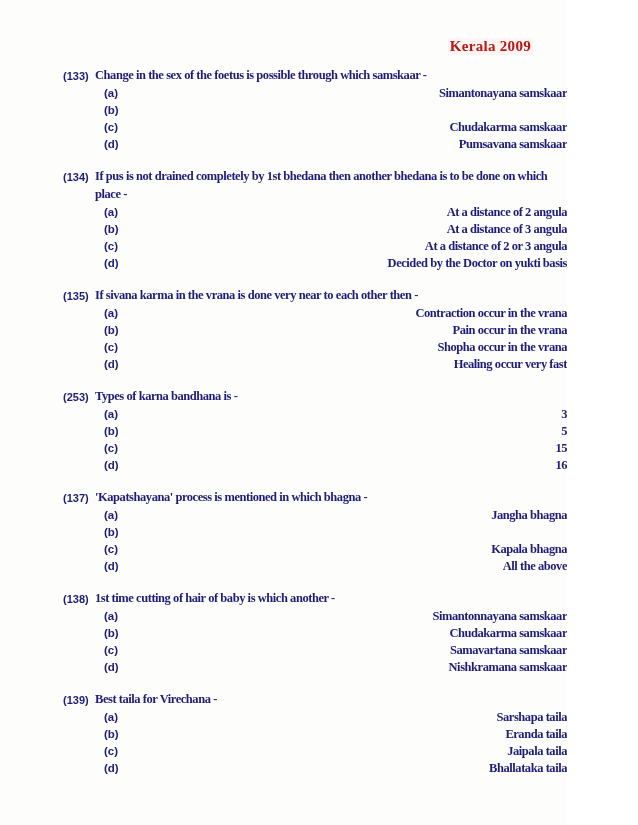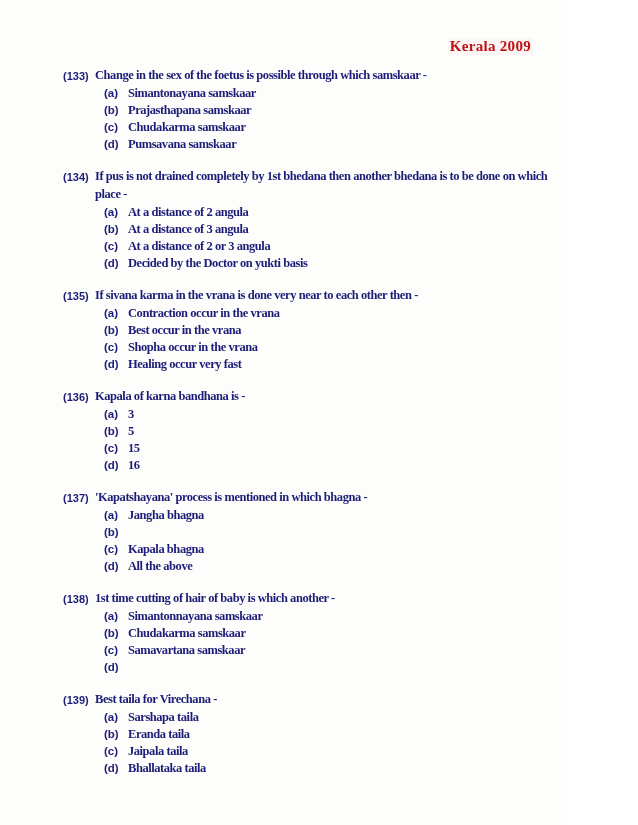--- a/index.html
+++ b/index.html
@@ -54,21 +54,21 @@
     font-size: 12.5px;
     letter-spacing: -0.45px;
   }
   .opt-letter {
     flex: 0 0 24px;
     width: 24px;
     font-family: "Liberation Sans", sans-serif;
     font-size: 11.5px;
     letter-spacing: 0;
   }
-  .opt-text { flex: 1 1 auto; }
+  .opt-text { flex: 1 1 auto; text-align: right; }
 </style>
 </head>
 <body>
 
 <div class="page">
 
   <div class="tag">Kerala 2009</div>
 
   <div class="questions">
 
@@ -77,21 +77,20 @@
         <span class="q-num">(133)</span>
         <span class="q-text">Change in the sex of the foetus is possible through which samskaar -</span>
       </div>
       <div class="opts">
         <div class="opt">
           <span class="opt-letter">(a)</span>
           <span class="opt-text">Simantonayana samskaar</span>
         </div>
         <div class="opt">
           <span class="opt-letter">(b)</span>
-          <span class="opt-text">Prajasthapana samskaar</span>
         </div>
         <div class="opt">
           <span class="opt-letter">(c)</span>
           <span class="opt-text">Chudakarma samskaar</span>
         </div>
         <div class="opt">
           <span class="opt-letter">(d)</span>
           <span class="opt-text">Pumsavana samskaar</span>
         </div>
       </div>
@@ -128,37 +127,37 @@
         <span class="q-num">(135)</span>
         <span class="q-text">If sivana karma in the vrana is done very near to each other then -</span>
       </div>
       <div class="opts">
         <div class="opt">
           <span class="opt-letter">(a)</span>
           <span class="opt-text">Contraction occur in the vrana</span>
         </div>
         <div class="opt">
           <span class="opt-letter">(b)</span>
-          <span class="opt-text">Best occur in the vrana</span>
+          <span class="opt-text">Pain occur in the vrana</span>
         </div>
         <div class="opt">
           <span class="opt-letter">(c)</span>
           <span class="opt-text">Shopha occur in the vrana</span>
         </div>
         <div class="opt">
           <span class="opt-letter">(d)</span>
           <span class="opt-text">Healing occur very fast</span>
         </div>
       </div>
     </div>
 
     <div class="q">
       <div class="q-head">
-        <span class="q-num">(136)</span>
-        <span class="q-text">Kapala of karna bandhana is -</span>
+        <span class="q-num">(253)</span>
+        <span class="q-text">Types of karna bandhana is -</span>
       </div>
       <div class="opts">
         <div class="opt">
           <span class="opt-letter">(a)</span>
           <span class="opt-text">3</span>
         </div>
         <div class="opt">
           <span class="opt-letter">(b)</span>
           <span class="opt-text">5</span>
         </div>
@@ -210,20 +209,21 @@
         <div class="opt">
           <span class="opt-letter">(b)</span>
           <span class="opt-text">Chudakarma samskaar</span>
         </div>
         <div class="opt">
           <span class="opt-letter">(c)</span>
           <span class="opt-text">Samavartana samskaar</span>
         </div>
         <div class="opt">
           <span class="opt-letter">(d)</span>
+          <span class="opt-text">Nishkramana samskaar</span>
         </div>
       </div>
     </div>
 
     <div class="q">
       <div class="q-head">
         <span class="q-num">(139)</span>
         <span class="q-text">Best taila for Virechana -</span>
       </div>
       <div class="opts">

